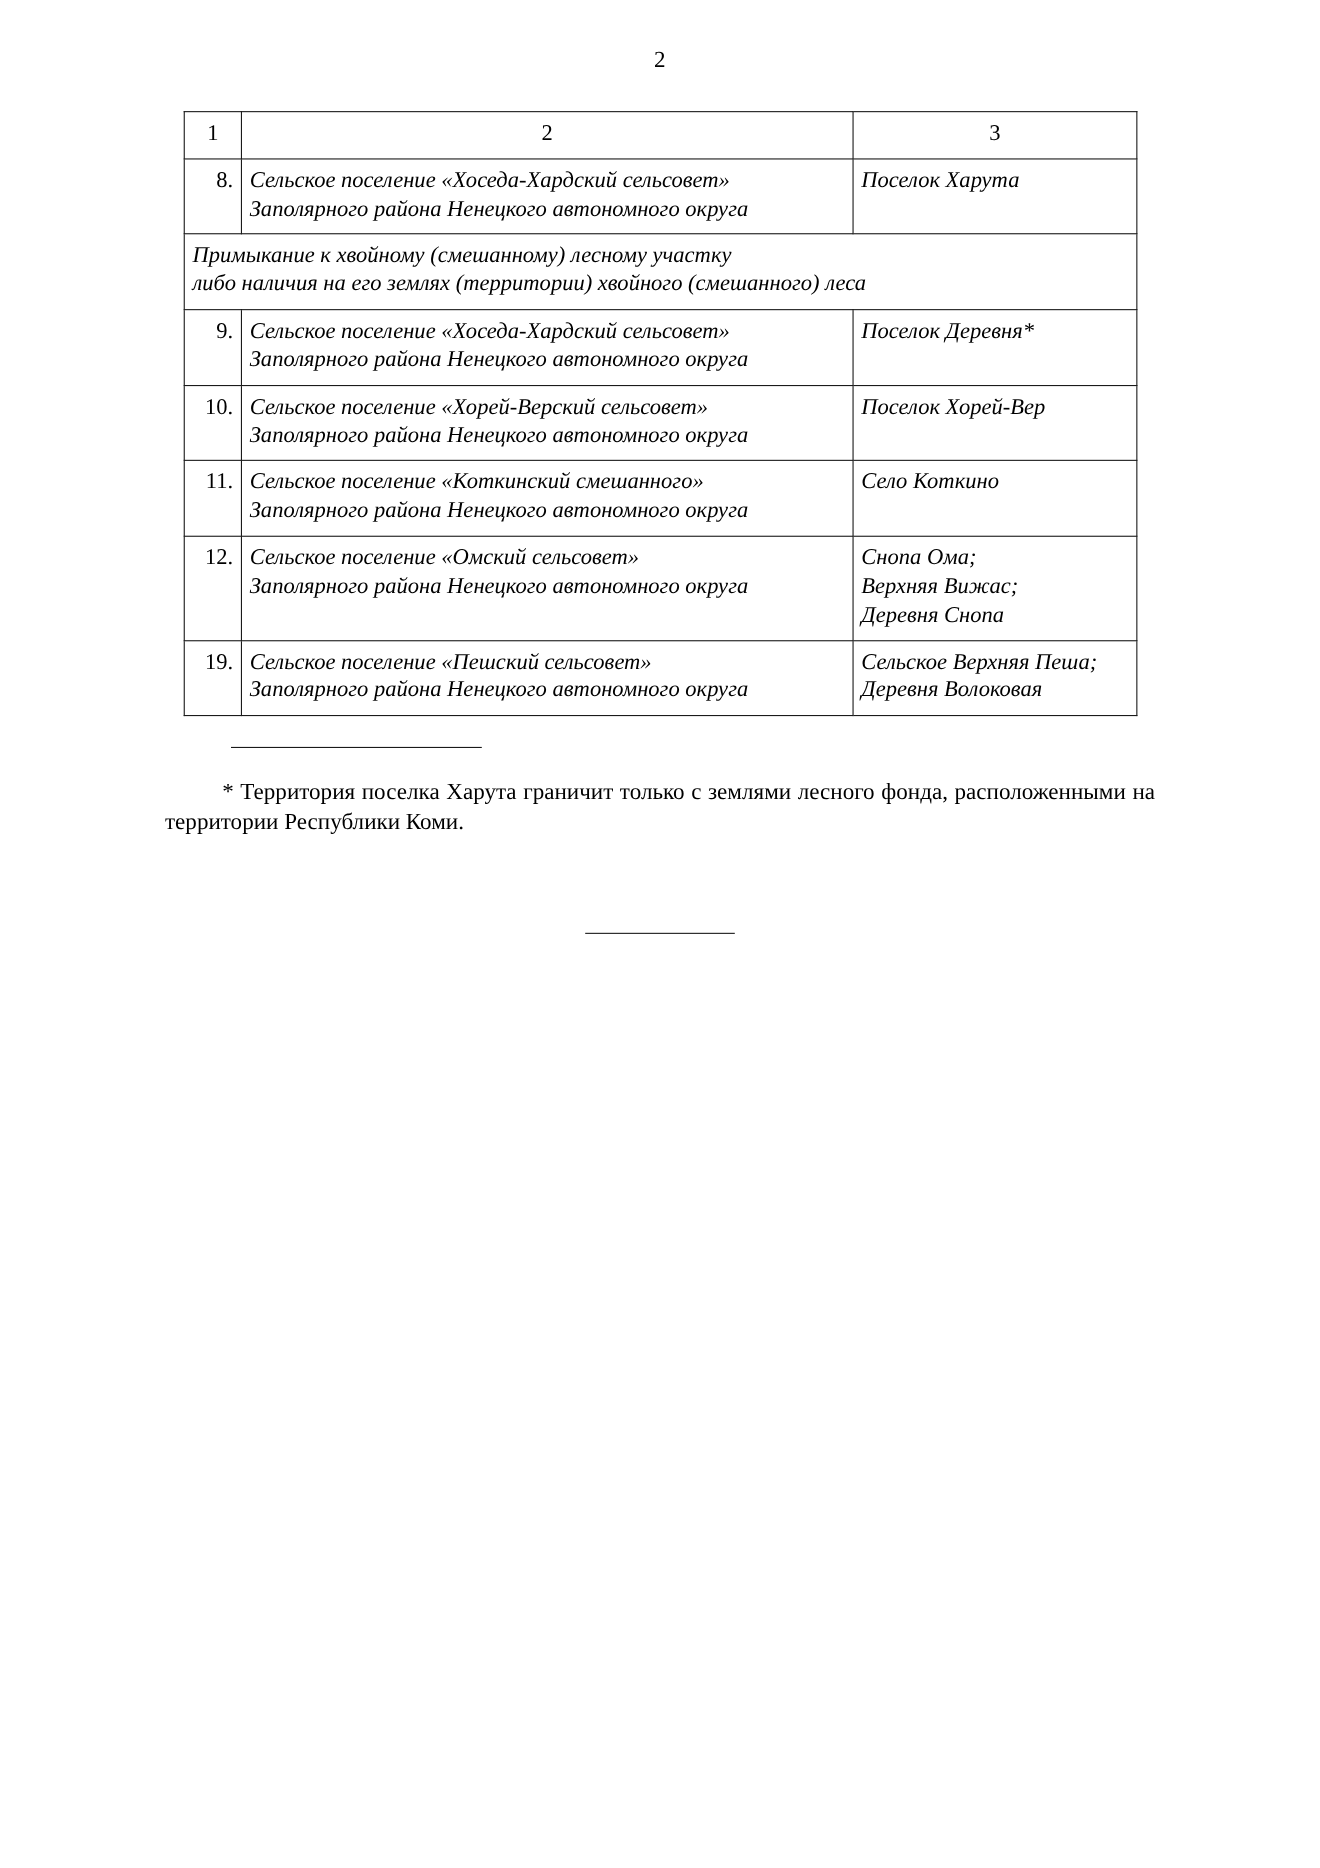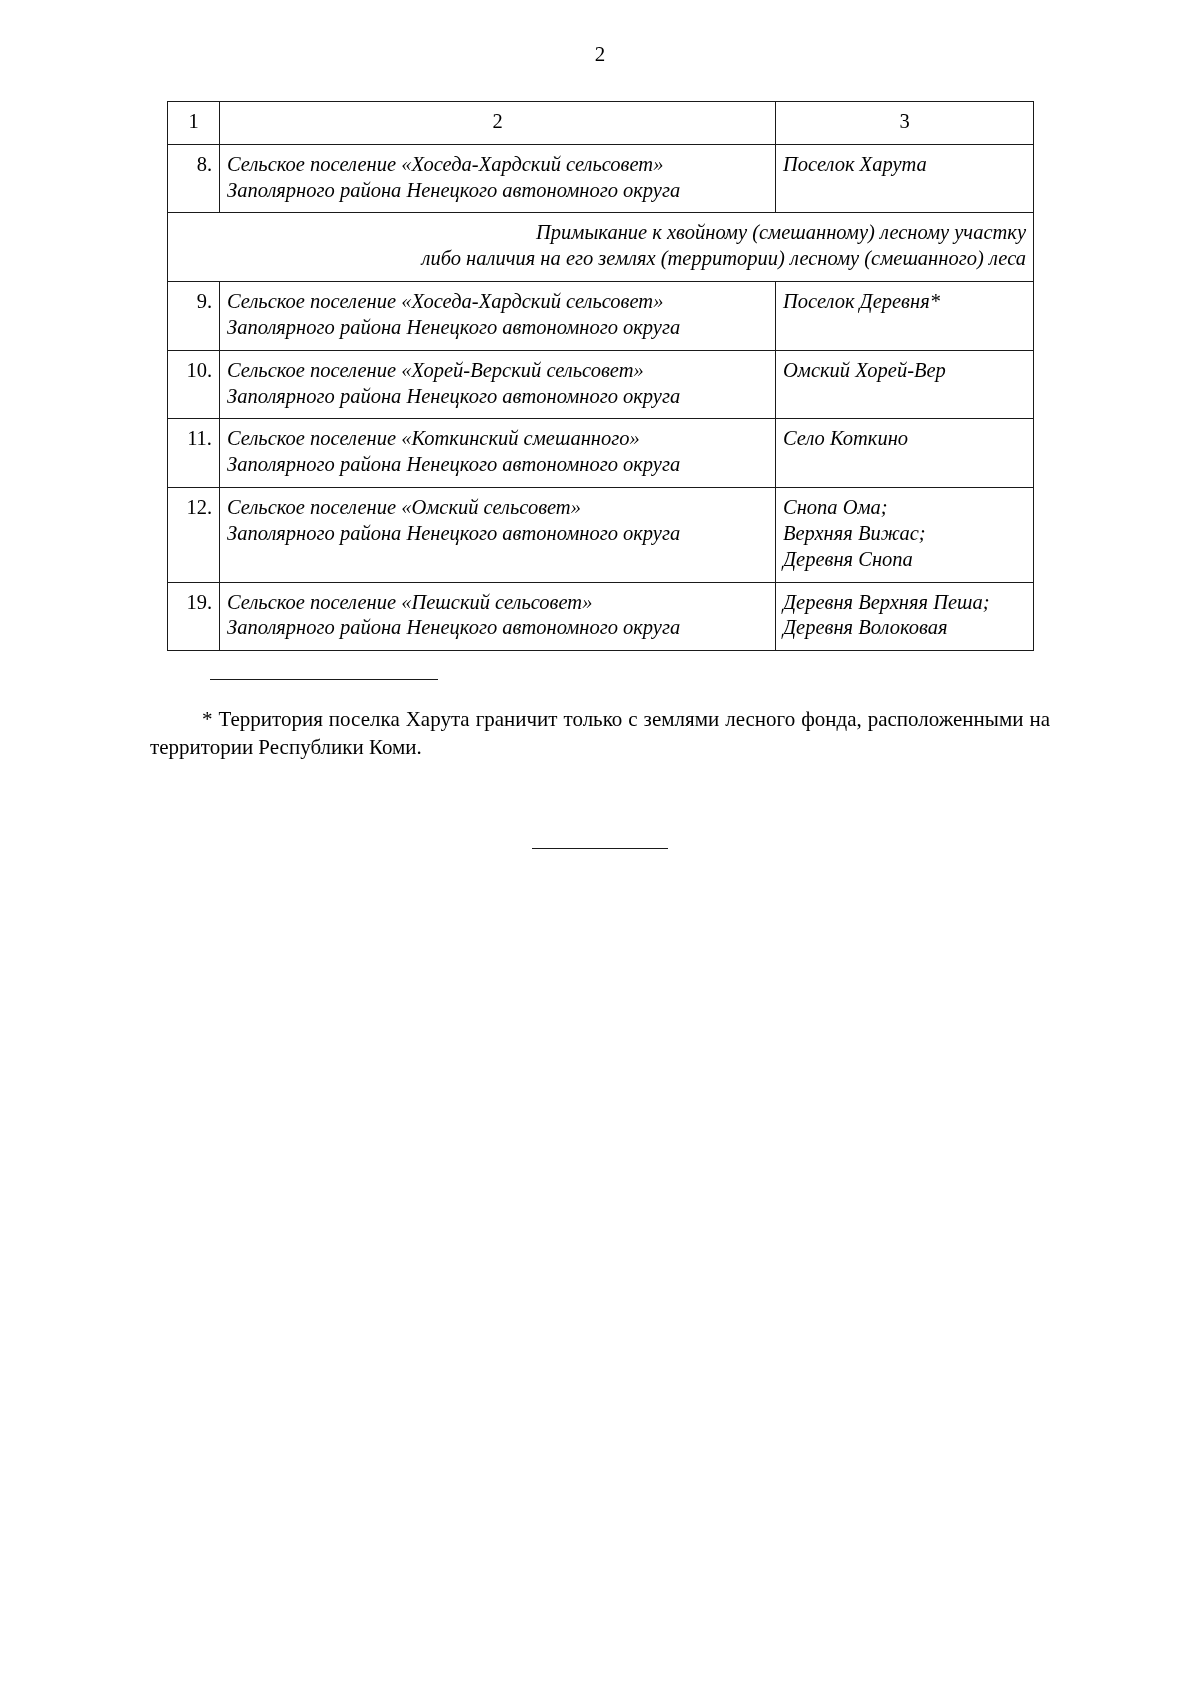--- a/index.html
+++ b/index.html
@@ -52,21 +52,21 @@
     font-size: 21px;
     padding: 5px 4px 7px 4px;
     vertical-align: middle;
   }
   td.num {
     text-align: right;
     padding-right: 9px;
     white-space: nowrap;
   }
   td.span-note {
-    text-align: right;
+    text-align: left;
     font-size: 20.5px;
     line-height: 1.3;
     padding: 8px 14px 10px 14px;
   }
   .cellline { display: block; font-style: italic; }
   .footnote-rule {
     width: 228px;
     height: 0;
     border-top: 1.5px solid #1a1a1a;
     margin: 28px 0 0 60px;
@@ -119,21 +119,21 @@
             <span class="cellline">Заполярного района Ненецкого автономного округа</span>
           </td>
           <td>
             <span class="cellline">Поселок Харута</span>
           </td>
         </tr>
 
         <tr>
           <td class="span-note" colspan="3">
             <span class="cellline">Примыкание к хвойному (смешанному) лесному участку</span>
-            <span class="cellline">либо наличия на его землях (территории) лесному (смешанного) леса</span>
+            <span class="cellline">либо наличия на его землях (территории) хвойного (смешанного) леса</span>
           </td>
         </tr>
 
         <tr>
           <td class="num">9.</td>
           <td>
             <span class="cellline">Сельское поселение «Хоседа-Хардский сельсовет»</span>
             <span class="cellline">Заполярного района Ненецкого автономного округа</span>
           </td>
           <td>
@@ -141,21 +141,21 @@
           </td>
         </tr>
 
         <tr>
           <td class="num">10.</td>
           <td>
             <span class="cellline">Сельское поселение «Хорей-Верский сельсовет»</span>
             <span class="cellline">Заполярного района Ненецкого автономного округа</span>
           </td>
           <td>
-            <span class="cellline">Омский Хорей-Вер</span>
+            <span class="cellline">Поселок Хорей-Вер</span>
           </td>
         </tr>
 
         <tr>
           <td class="num">11.</td>
           <td>
             <span class="cellline">Сельское поселение «Коткинский смешанного»</span>
             <span class="cellline">Заполярного района Ненецкого автономного округа</span>
           </td>
           <td>
@@ -176,21 +176,21 @@
           </td>
         </tr>
 
         <tr>
           <td class="num">19.</td>
           <td>
             <span class="cellline">Сельское поселение «Пешский сельсовет»</span>
             <span class="cellline">Заполярного района Ненецкого автономного округа</span>
           </td>
           <td>
-            <span class="cellline">Деревня Верхняя Пеша;</span>
+            <span class="cellline">Сельское Верхняя Пеша;</span>
             <span class="cellline">Деревня Волоковая</span>
           </td>
         </tr>
 
 
       </tbody>
     </table>
   </div>
 
   <div class="footnote-block">

